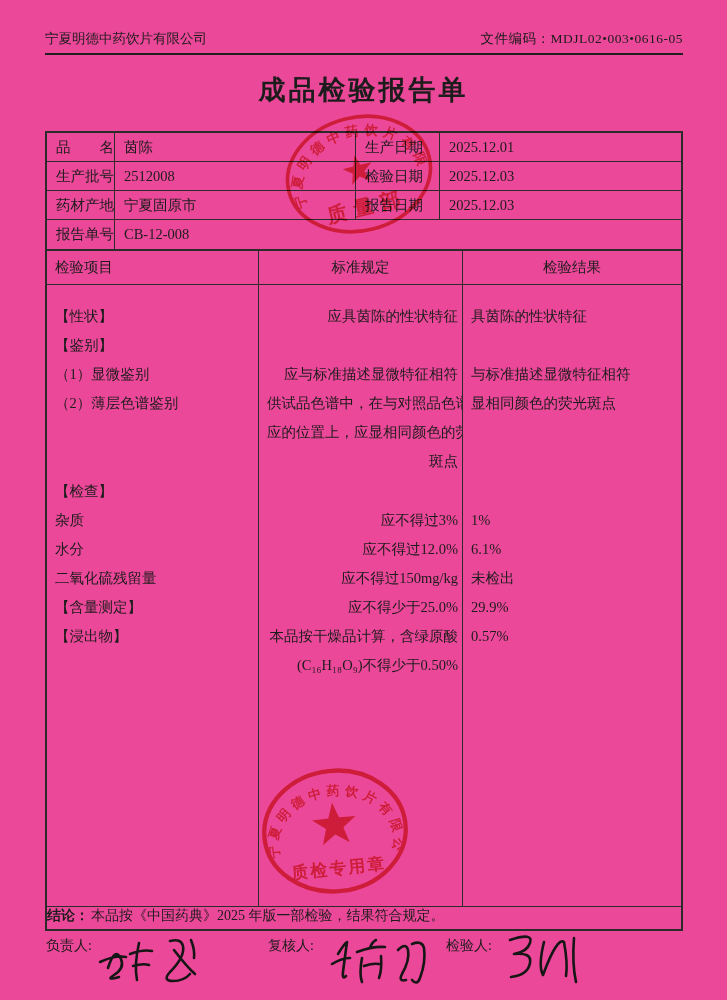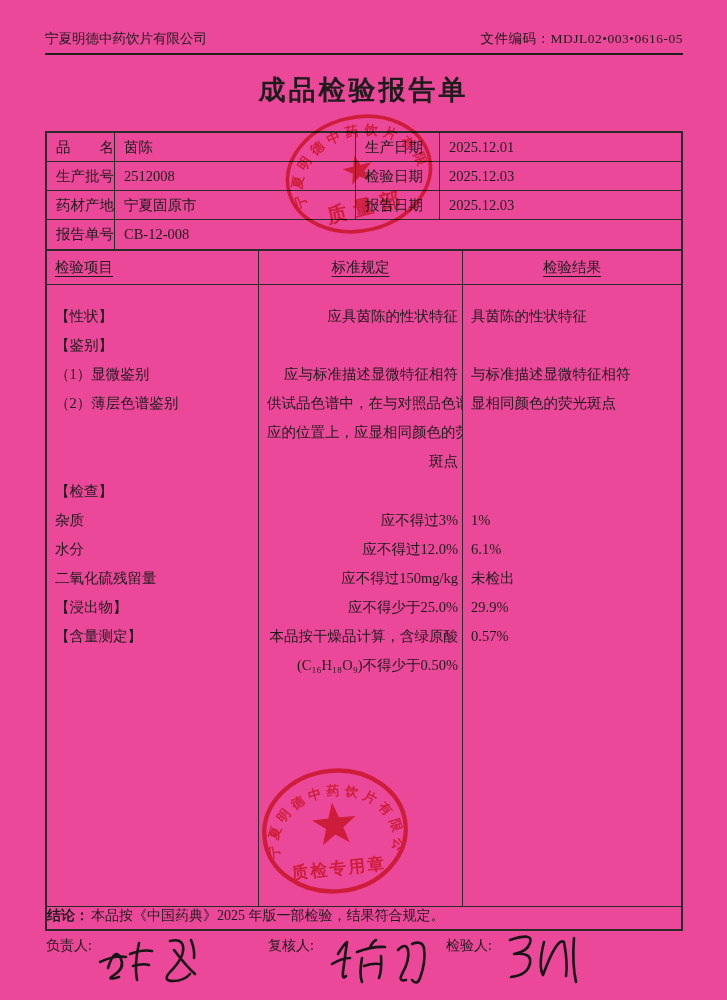--- a/index.html
+++ b/index.html
@@ -22,21 +22,21 @@
   .info-table .cell { display:flex; align-items:center; padding-left:9px;
                 border-right:1.5px solid #2b2b2b; border-bottom:1.5px solid #2b2b2b; }
   .info-table .cell.lastcol { border-right:none; }
   .info-table .cell.lastrow { border-bottom:none; }
   .info-table .span3 { grid-column:2 / 5; }
   
   .main-table { position:absolute; left:45px; top:249px; width:638px; height:682px;
                 border:2px solid #2b2b2b; font-size:14.5px; }
   .mt-header { display:flex; height:34px; border-bottom:1.5px solid #2b2b2b; }
   .mt-header .hcell { display:flex; align-items:center; justify-content:center;
-                border-right:1.5px solid #2b2b2b; text-decoration:underline; text-underline-offset:4px; }
+                border-right:1.5px solid #2b2b2b; text-underline-offset:4px; }
   .mt-header .hcell:nth-child(1){ width:212px; justify-content:flex-start; padding-left:8px; }
   .mt-header .hcell:nth-child(2){ width:204px; }
   .mt-header .hcell:nth-child(3){ flex:1; border-right:none; }
   .mt-body { display:flex; height:621px; }
   .mt-body .col { padding:17px 4px 0 8px; border-right:1.5px solid #2b2b2b; overflow:hidden; }
   .mt-body .col:nth-child(1){ width:212px; }
   .mt-body .col:nth-child(2){ width:204px;text-align:right; }
   .mt-body .col:nth-child(3){ flex:1; border-right:none; }
   .mt-body .line { height:29.1px; line-height:29.1px; white-space:nowrap; }
   .mt-conclusion { display:flex; height:23px;
@@ -92,22 +92,22 @@
           <div class="line">【性状】</div>
           <div class="line">【鉴别】</div>
           <div class="line">（1）显微鉴别</div>
           <div class="line">（2）薄层色谱鉴别</div>
           <div class="line"></div>
           <div class="line"></div>
           <div class="line">【检查】</div>
           <div class="line">杂质</div>
           <div class="line">水分</div>
           <div class="line">二氧化硫残留量</div>
+          <div class="line">【含量测定】</div>
           <div class="line">【浸出物】</div>
-          <div class="line">【含量测定】</div>
           <div class="line"></div>
         </div>
       <div class="col">
           <div class="line">应具茵陈的性状特征</div>
           <div class="line"></div>
           <div class="line">应与标准描述显微特征相符</div>
           <div class="line">供试品色谱中，在与对照品色谱相</div>
           <div class="line">应的位置上，应显相同颜色的荧光</div>
           <div class="line">斑点</div>
           <div class="line"></div>

